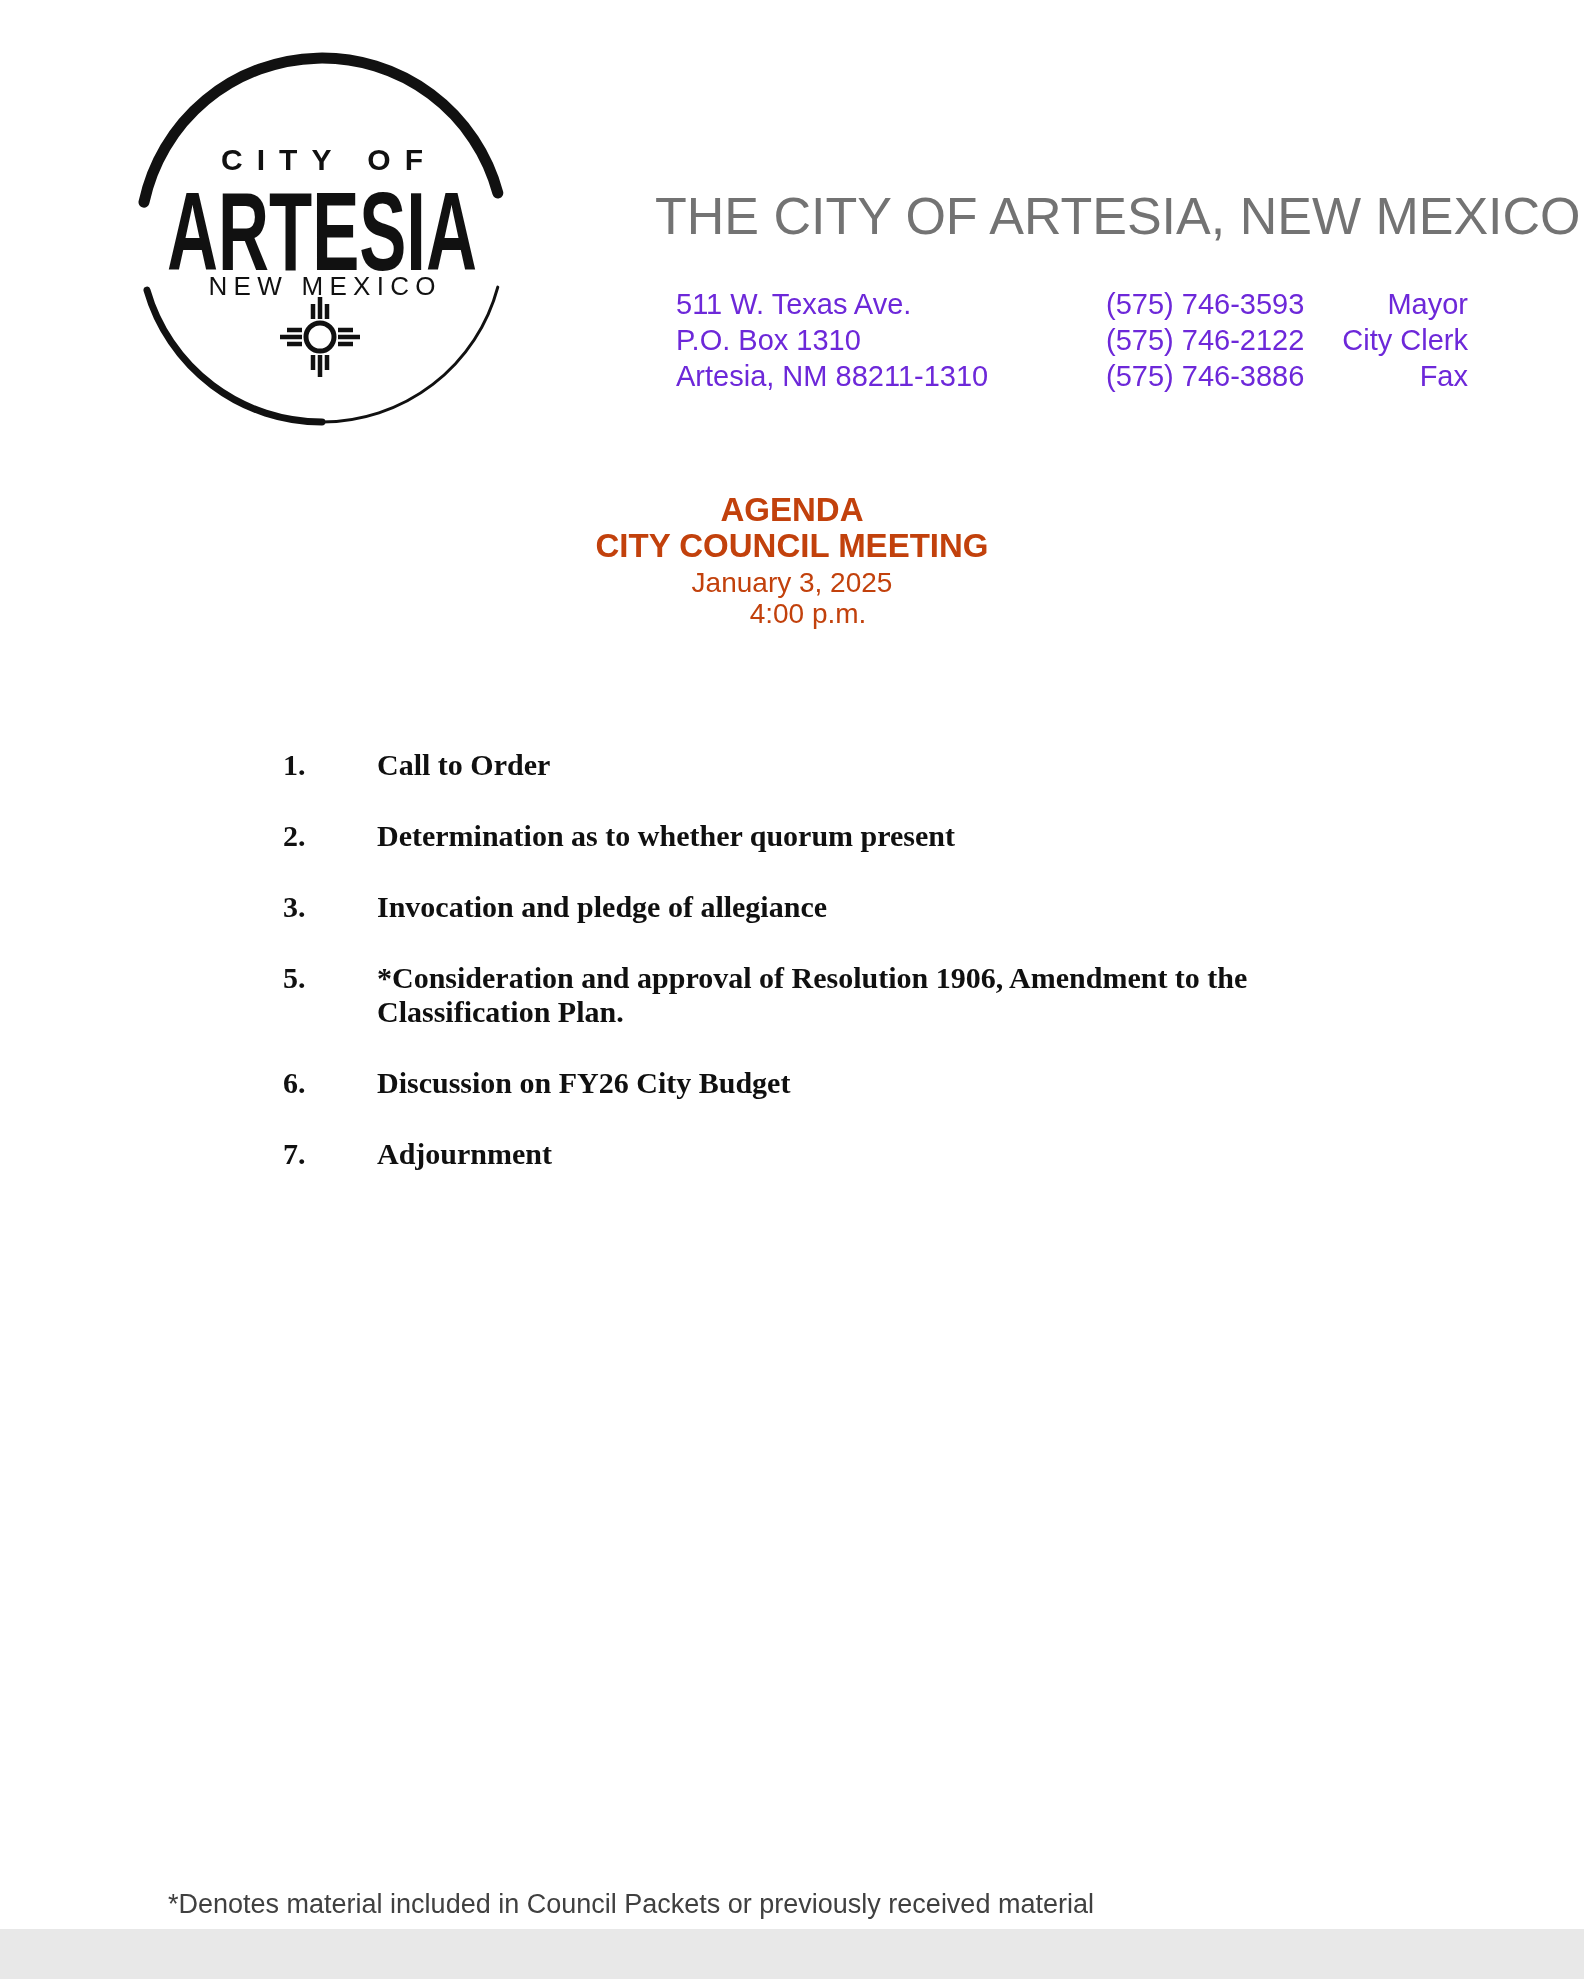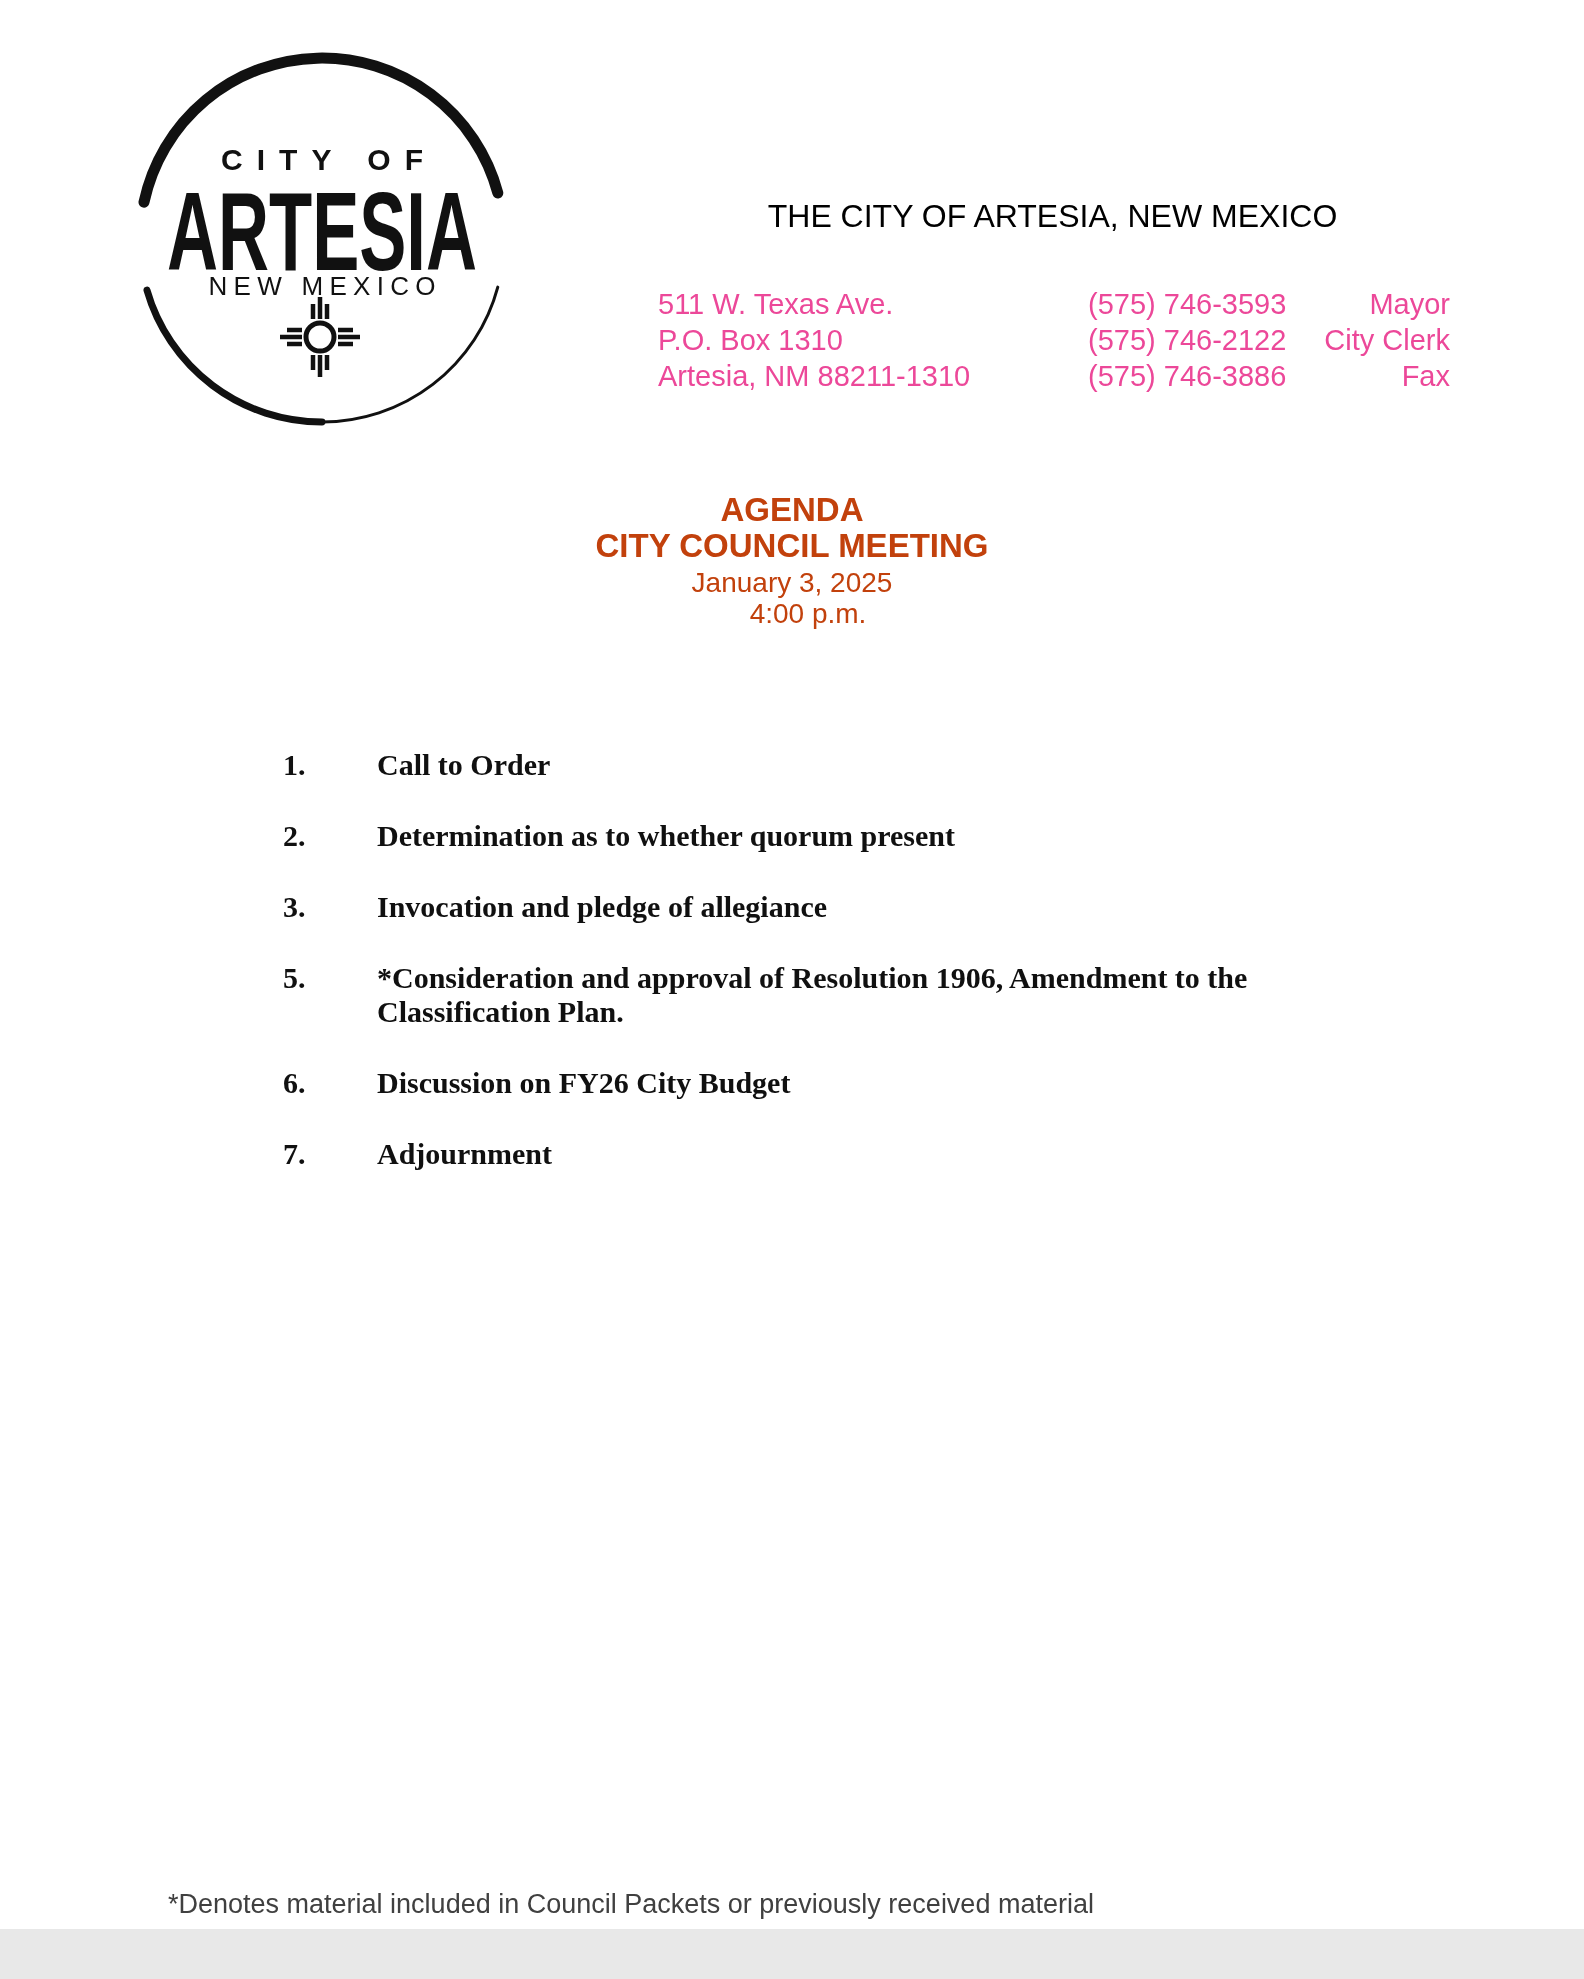--- a/index.html
+++ b/index.html
@@ -29,34 +29,34 @@
     font-family: "Liberation Sans", sans-serif;
   }
 
   
   .header-title {
     position: absolute;
     left: 655px;
     top: 192px;
     width: 795px;
     text-align: center;
-    font-size: 32px;
+    font-size: 52px;
     line-height: 48px;
     font-weight: 400;
-    color: #000000;
+    color: #737373;
     letter-spacing: 0px;
     white-space: nowrap;
   }
   .contact-table {
     position: absolute;
-    left: 658px;
+    left: 676px;
     top: 286px;
     width: 792px;
     font-size: 29px;
-    color: #ec4899;
+    color: #6d28d9;
   }
   .contact-row { display: flex; line-height: 36px; }
   .contact-addr  { flex: 0 0 430px; }
   .contact-phone { flex: 0 0 212px; }
   .contact-label { flex: 1 1 auto; text-align: right; }
 
   
   .meeting-block {
     position: absolute;
     left: 0;

